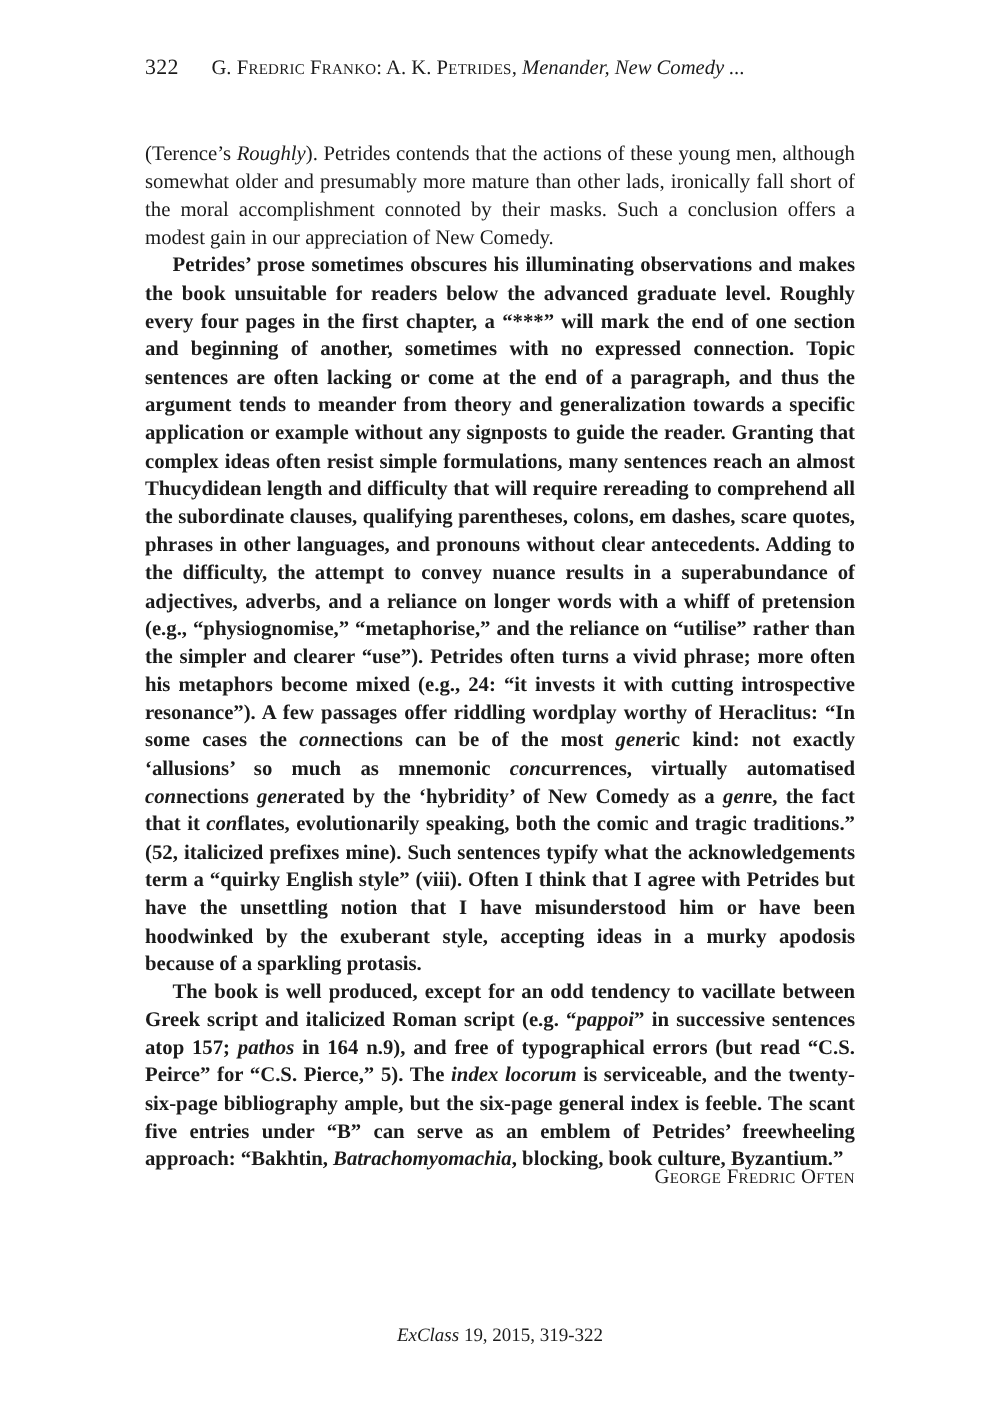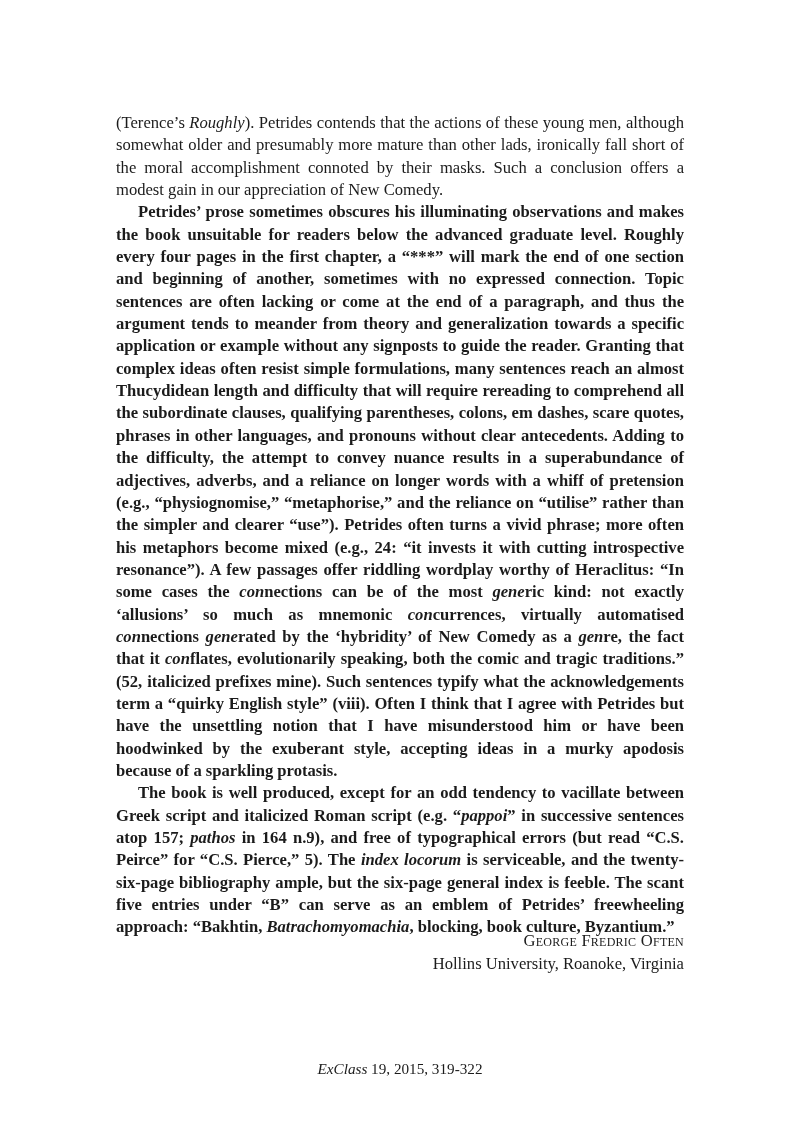--- a/index.html
+++ b/index.html
@@ -47,33 +47,35 @@
   .footer {
     position:absolute; left:116px; top:1059px; width:568px;
     font-size:15.2px; line-height:20px; text-align:center;
   }
 </style>
 </head>
 <body style="background-color: rgb(255, 255, 255); color: rgb(27, 27, 27);">
 
 <div class="page">
 
+  <div class="runhead">
+    <span class="folio">322</span><span class="gap"></span><span>G. </span><span class="sc">Fredric</span><span> </span><span class="sc">Franko</span><span>: A. K. </span><span class="sc">Petrides</span><span>, </span><span class="it">Menander, New Comedy ...</span>
+  </div>
 
   <div class="column">
 
     <p><span>(Terence’s </span><span class="it">Roughly</span><span>).  Petrides contends that the actions of these young men, although somewhat older and presumably more mature than other lads, ironically fall short of the moral accomplishment connoted by their masks. Such a conclusion offers a modest gain in our appreciation of New Comedy.</span></p>
 
     <p class="ind"><span>Petrides’ prose sometimes obscures his illuminating observations and makes the book unsuitable for readers below the advanced graduate level. Roughly every four pages in the first chapter, a “***” will mark the end of one section and beginning of another, sometimes with no expressed connection.  Topic sentences are often lacking or come at the end of a paragraph, and thus the argument tends to meander from theory and generalization towards a specific application or example without any signposts to guide the reader.  Granting that complex ideas often resist simple formulations, many sentences reach an almost Thucydidean length and difficulty that will require rereading to comprehend all the subordinate clauses, qualifying parentheses, colons, em dashes, scare quotes, phrases in other languages, and pronouns without clear antecedents.  Adding to the difficulty, the attempt to convey nuance results in a superabundance of adjectives, adverbs, and a reliance on longer words with a whiff of pretension (e.g., “physiognomise,” “metaphorise,” and the reliance on “utilise” rather than the simpler and clearer “use”). Petrides often turns a vivid phrase; more often his metaphors become mixed (e.g., 24: “it invests it with cutting introspective resonance”).  A few passages offer riddling wordplay worthy of Heraclitus: “In some cases the </span><span class="it">con</span><span>nections can be of the most </span><span class="it">gene</span><span>ric kind: not exactly ‘allusions’ so much as mnemonic </span><span class="it">con</span><span>currences, virtually automatised </span><span class="it">con</span><span>nections </span><span class="it">gene</span><span>rated by the ‘hybridity’ of New Comedy as a </span><span class="it">gen</span><span>re, the fact that it </span><span class="it">con</span><span>flates, evolutionarily speaking, both the comic and tragic traditions.” (52, italicized prefixes mine).  Such sentences typify what the acknowledgements term a “quirky English style” (viii).  Often I think that I agree with Petrides but have the unsettling notion that I have misunderstood him or have been hoodwinked by the exuberant style, accepting ideas in a murky apodosis because of a sparkling protasis.</span></p>
 
     <p class="ind"><span>The book is well produced, except for an odd tendency to vacillate between Greek script and italicized Roman script (e.g. “</span><span class="it">pappoi</span><span>” in successive sentences atop 157; </span><span class="it">pathos</span><span> in 164 n.9), and free of typographical errors (but read “C.S. Peirce” for “C.S. Pierce,” 5).  The </span><span class="it">index locorum</span><span> is serviceable, and the twenty-six-page bibliography ample, but the six-page general index is feeble.  The scant five entries under “B” can serve as an emblem of Petrides’ freewheeling approach: “Bakhtin, </span><span class="it">Batrachomyomachia</span><span>, blocking, book culture, Byzantium.”</span></p>
 
   </div>
 
   <div class="signature">
     <div class="name">George Fredric Often</div>
-    <div>Hollins University, Roanoke, Virginia</div>
   </div>
 
   <div class="footer">
     <span class="it">ExClass</span><span> 19, 2015, 319-322</span>
   </div>
 
 </div>
 
 </body></html>

